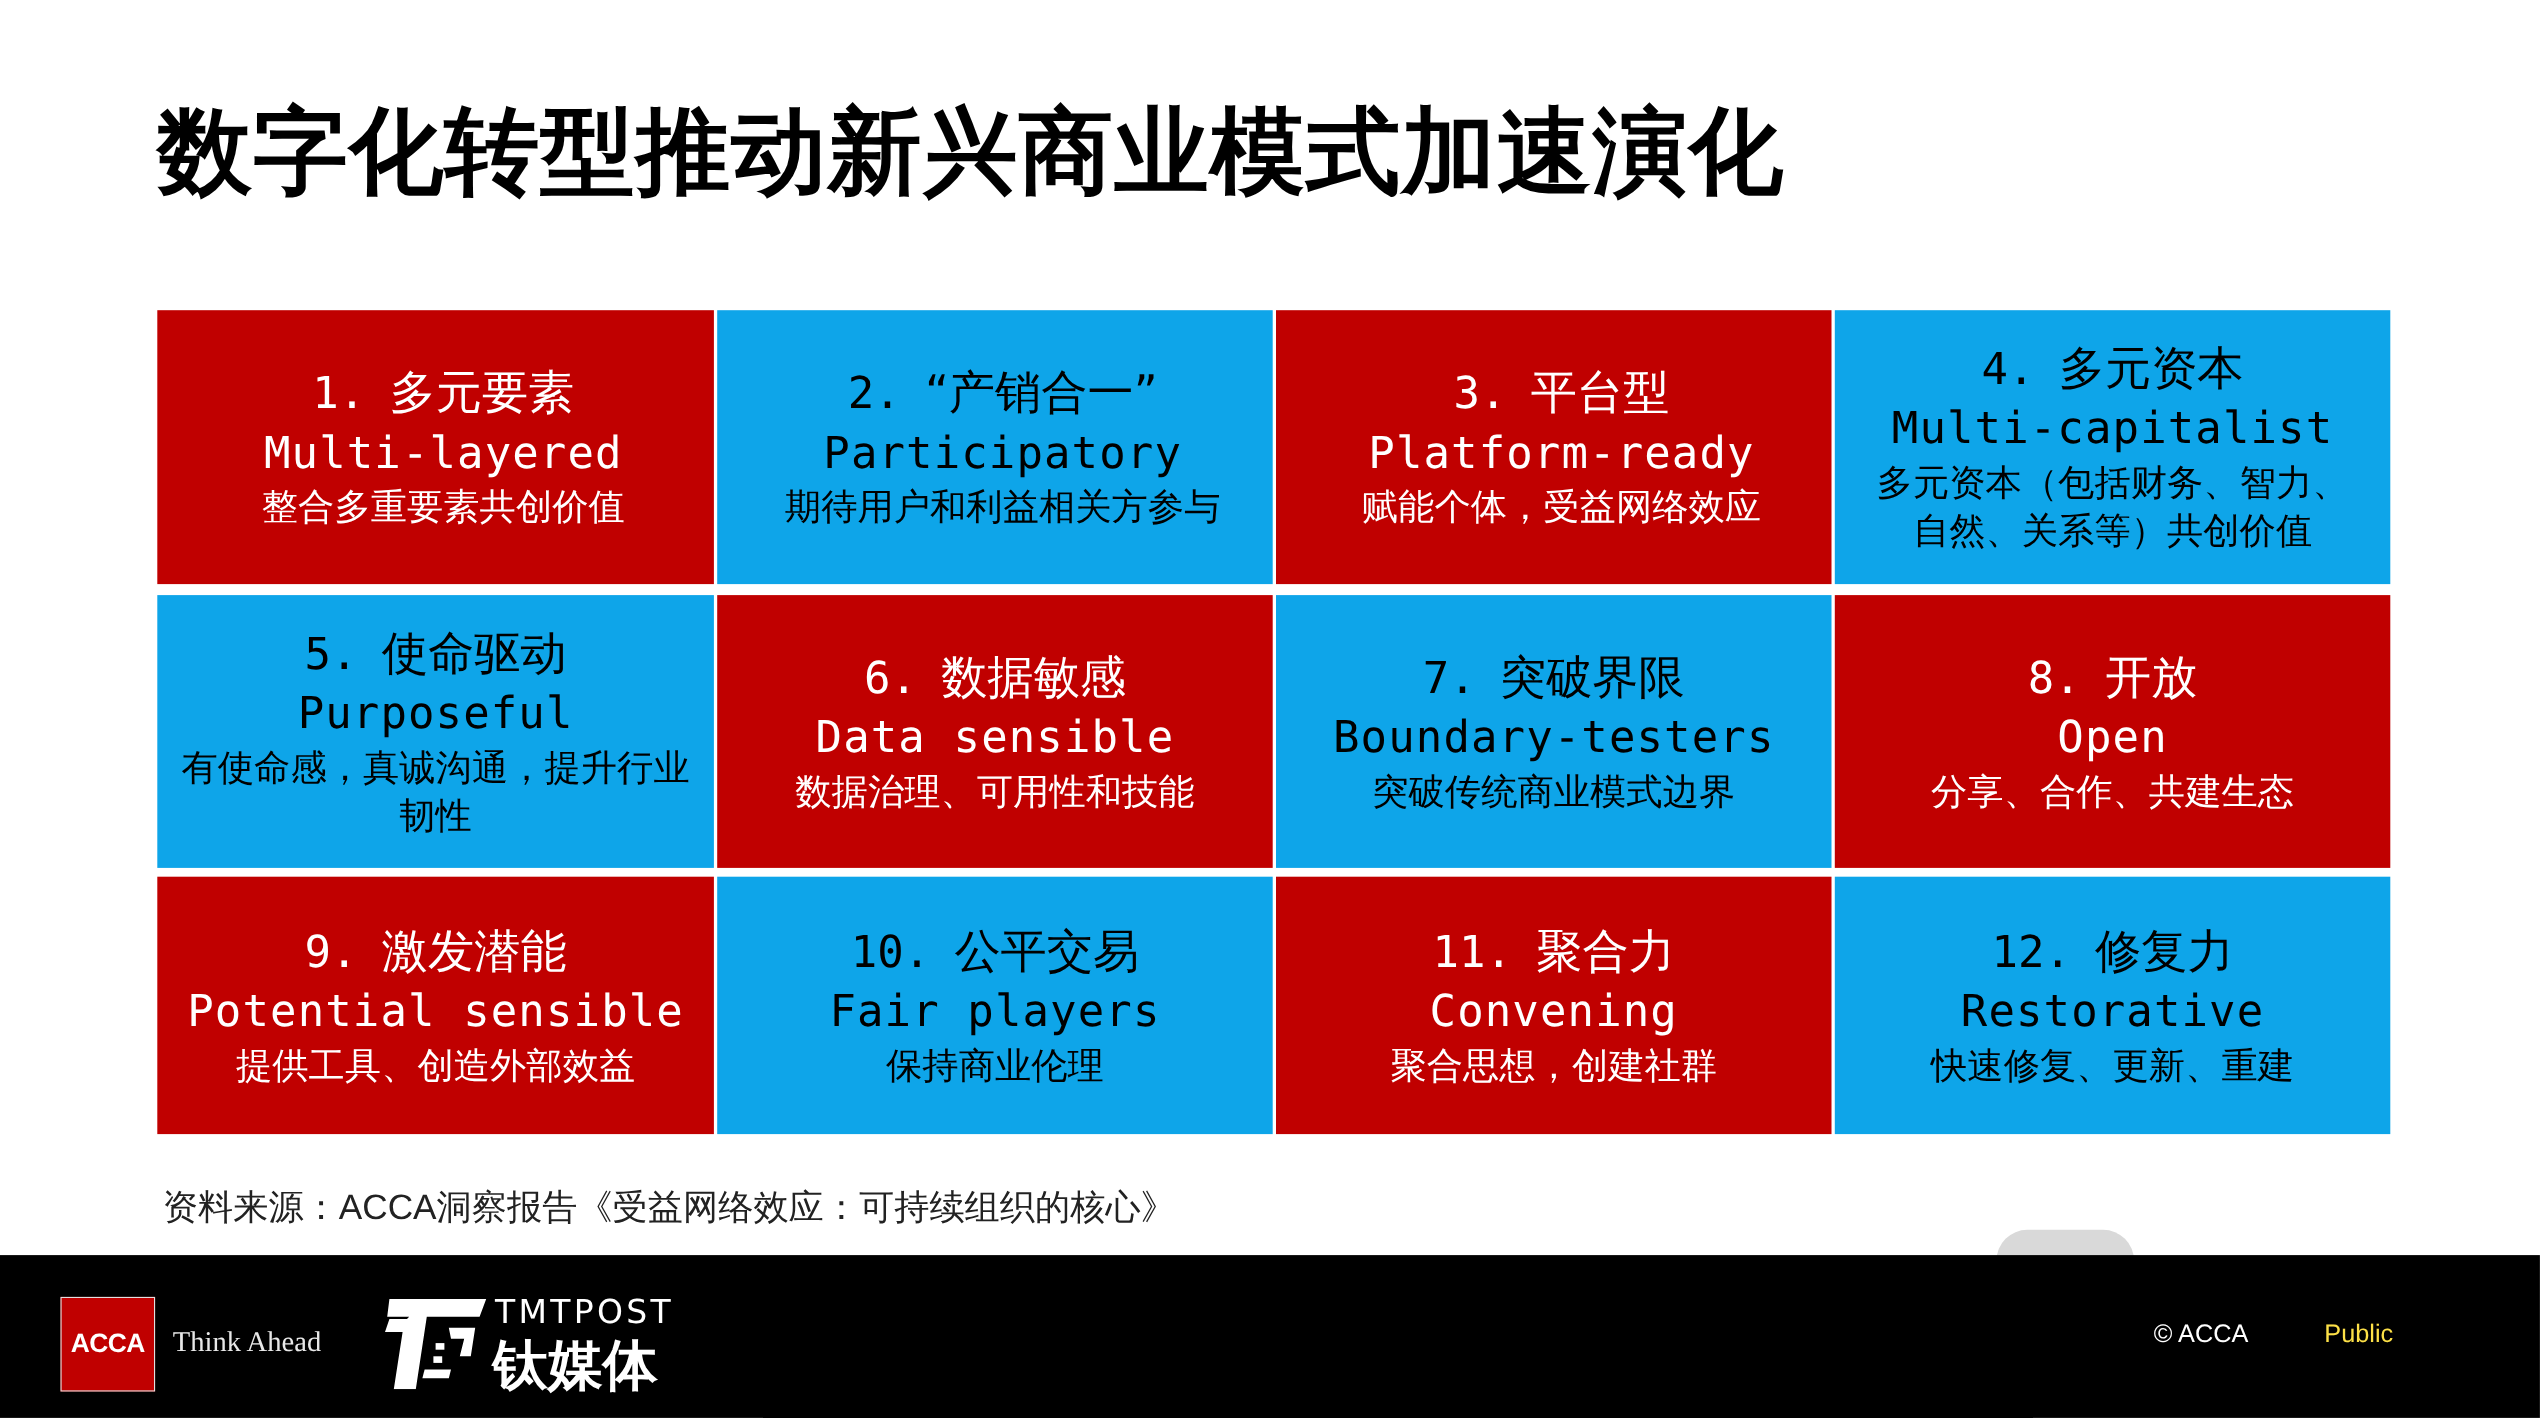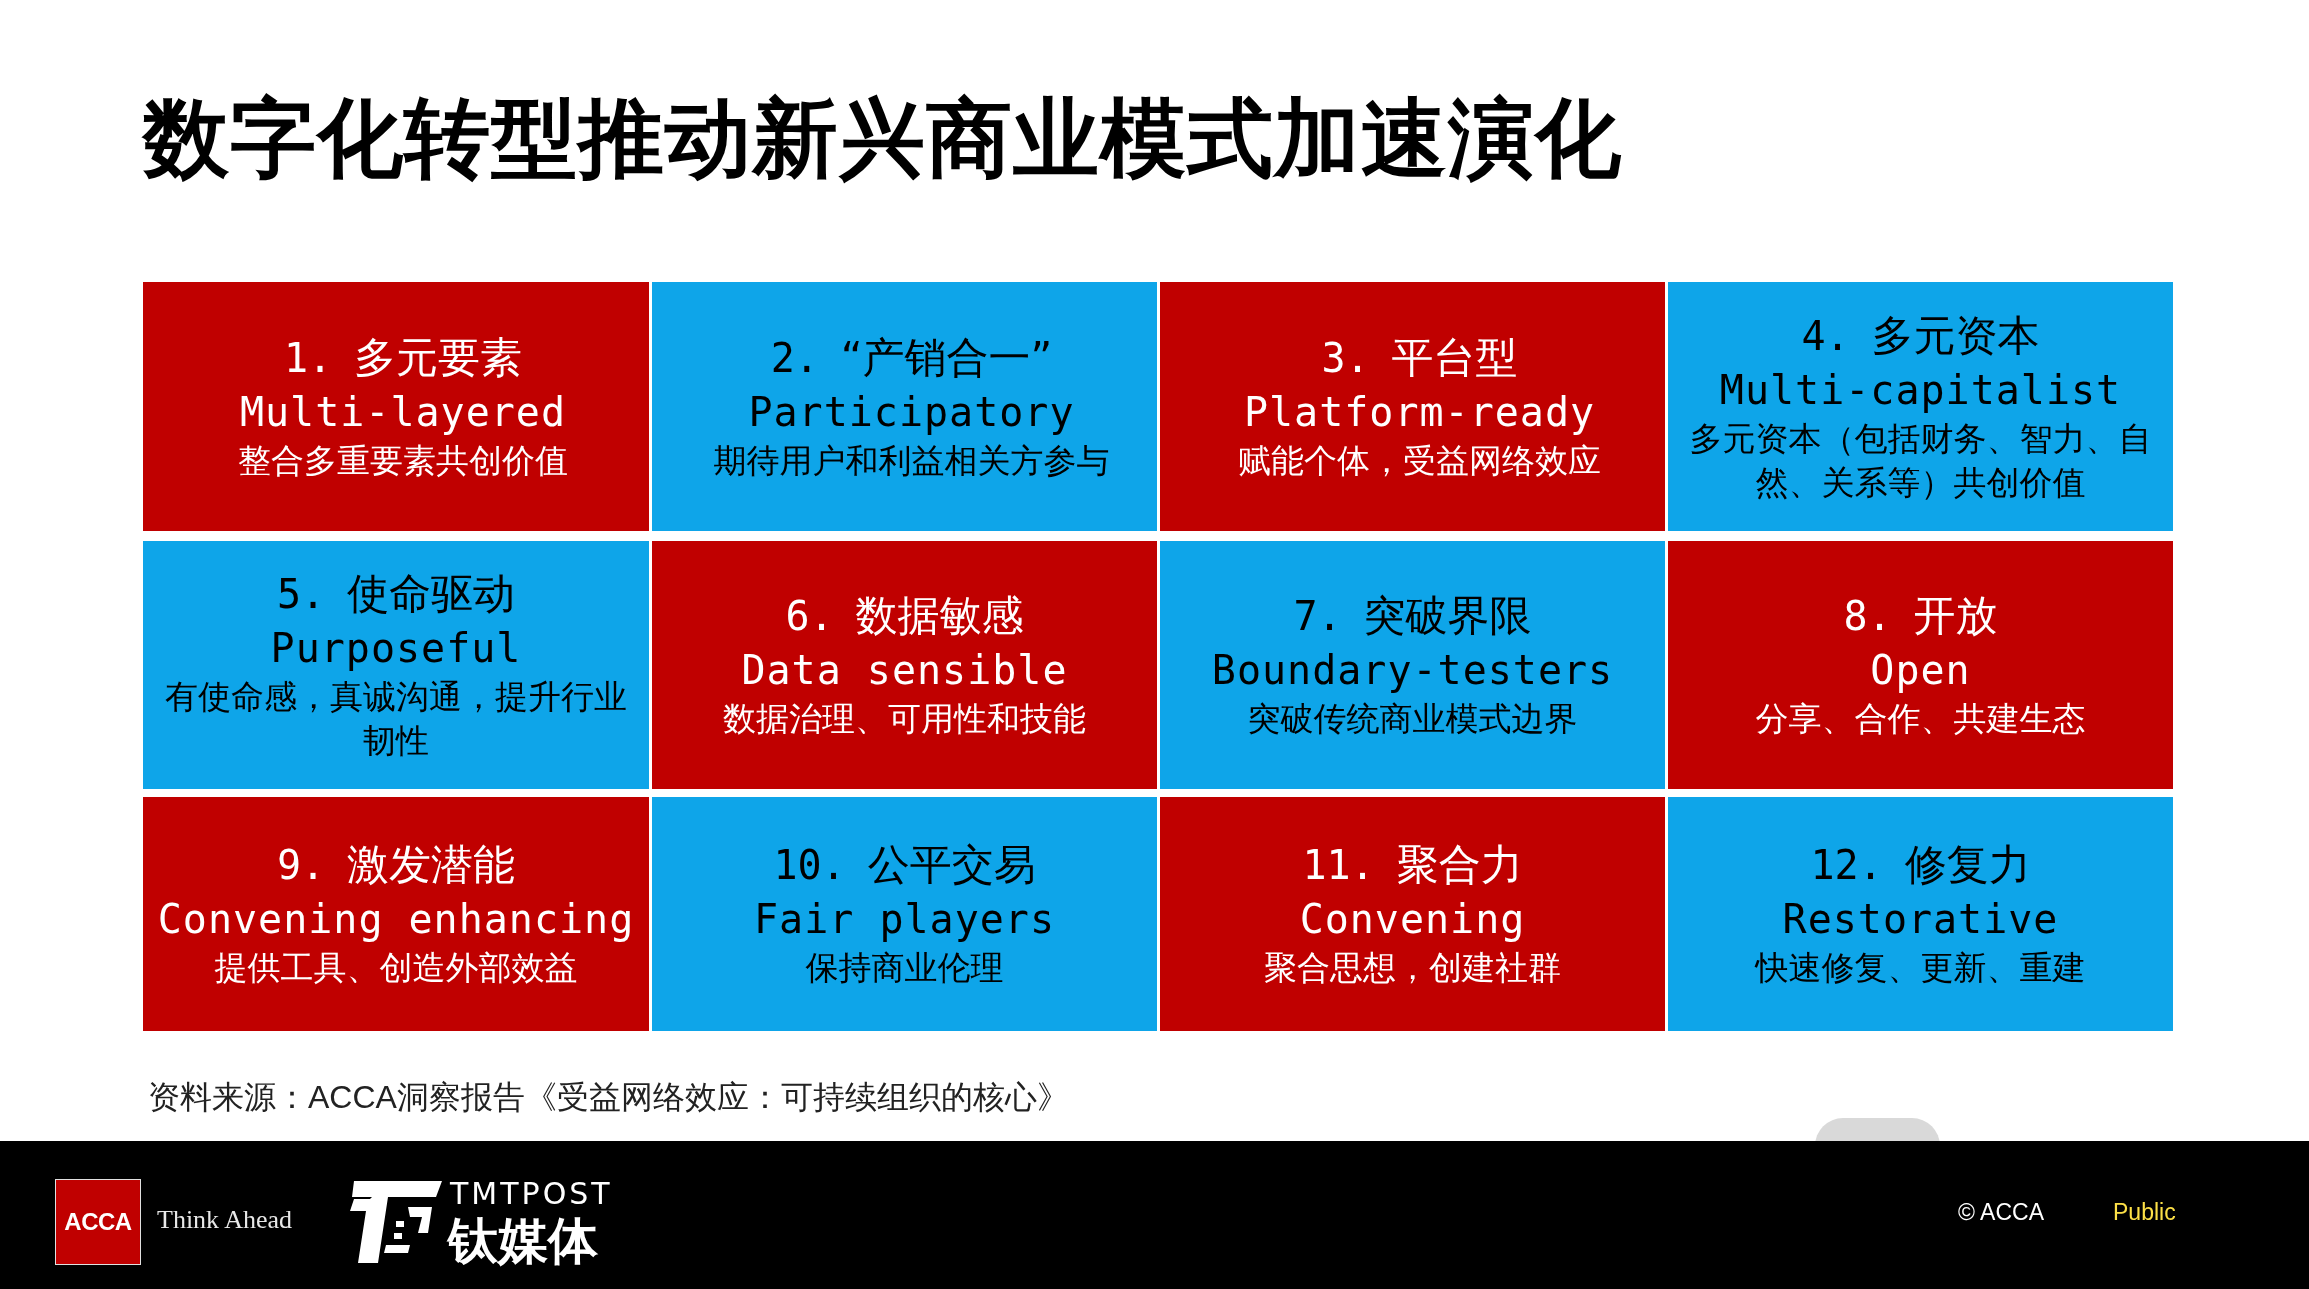--- a/index.html
+++ b/index.html
@@ -109,21 +109,21 @@
   <div class="cell grey r1">
     <div class="num-title"><span class="num">2.</span><span>“产销合一”</span></div>
     <div class="en">Participatory</div>
     <div class="desc">期待用户和利益相关方参与</div>
   </div>
   <div class="cell red r1">
     <div class="num-title"><span class="num">3.</span><span>平台型</span></div>
     <div class="en">Platform-ready</div>
     <div class="desc">赋能个体，受益网络效应</div>
   </div>
-  <div class="cell grey r1" style="padding: 0 11px;">
+  <div class="cell grey r1" style="padding: 0 28px;">
     <div class="num-title"><span class="num">4.</span><span>多元资本</span></div>
     <div class="en">Multi-capitalist</div>
     <div class="desc">多元资本（包括财务、智力、自然、关系等）共创价值</div>
   </div>
 
   <div class="cell grey r2" style="padding: 0 22px;">
     <div class="num-title"><span class="num">5.</span><span>使命驱动</span></div>
     <div class="en">Purposeful</div>
     <div class="desc">有使命感，真诚沟通，提升行业韧性</div>
   </div>
@@ -138,21 +138,21 @@
     <div class="desc">突破传统商业模式边界</div>
   </div>
   <div class="cell red r2">
     <div class="num-title"><span class="num">8.</span><span>开放</span></div>
     <div class="en">Open</div>
     <div class="desc">分享、合作、共建生态</div>
   </div>
 
   <div class="cell red r3">
     <div class="num-title"><span class="num">9.</span><span>激发潜能</span></div>
-    <div class="en">Convening enhancing</div>
+    <div class="en">Potential sensible</div>
     <div class="desc">提供工具、创造外部效益</div>
   </div>
   <div class="cell grey r3">
     <div class="num-title"><span class="num">10.</span><span>公平交易</span></div>
     <div class="en">Fair players</div>
     <div class="desc">保持商业伦理</div>
   </div>
   <div class="cell red r3">
     <div class="num-title"><span class="num">11.</span><span>聚合力</span></div>
     <div class="en">Convening</div>

